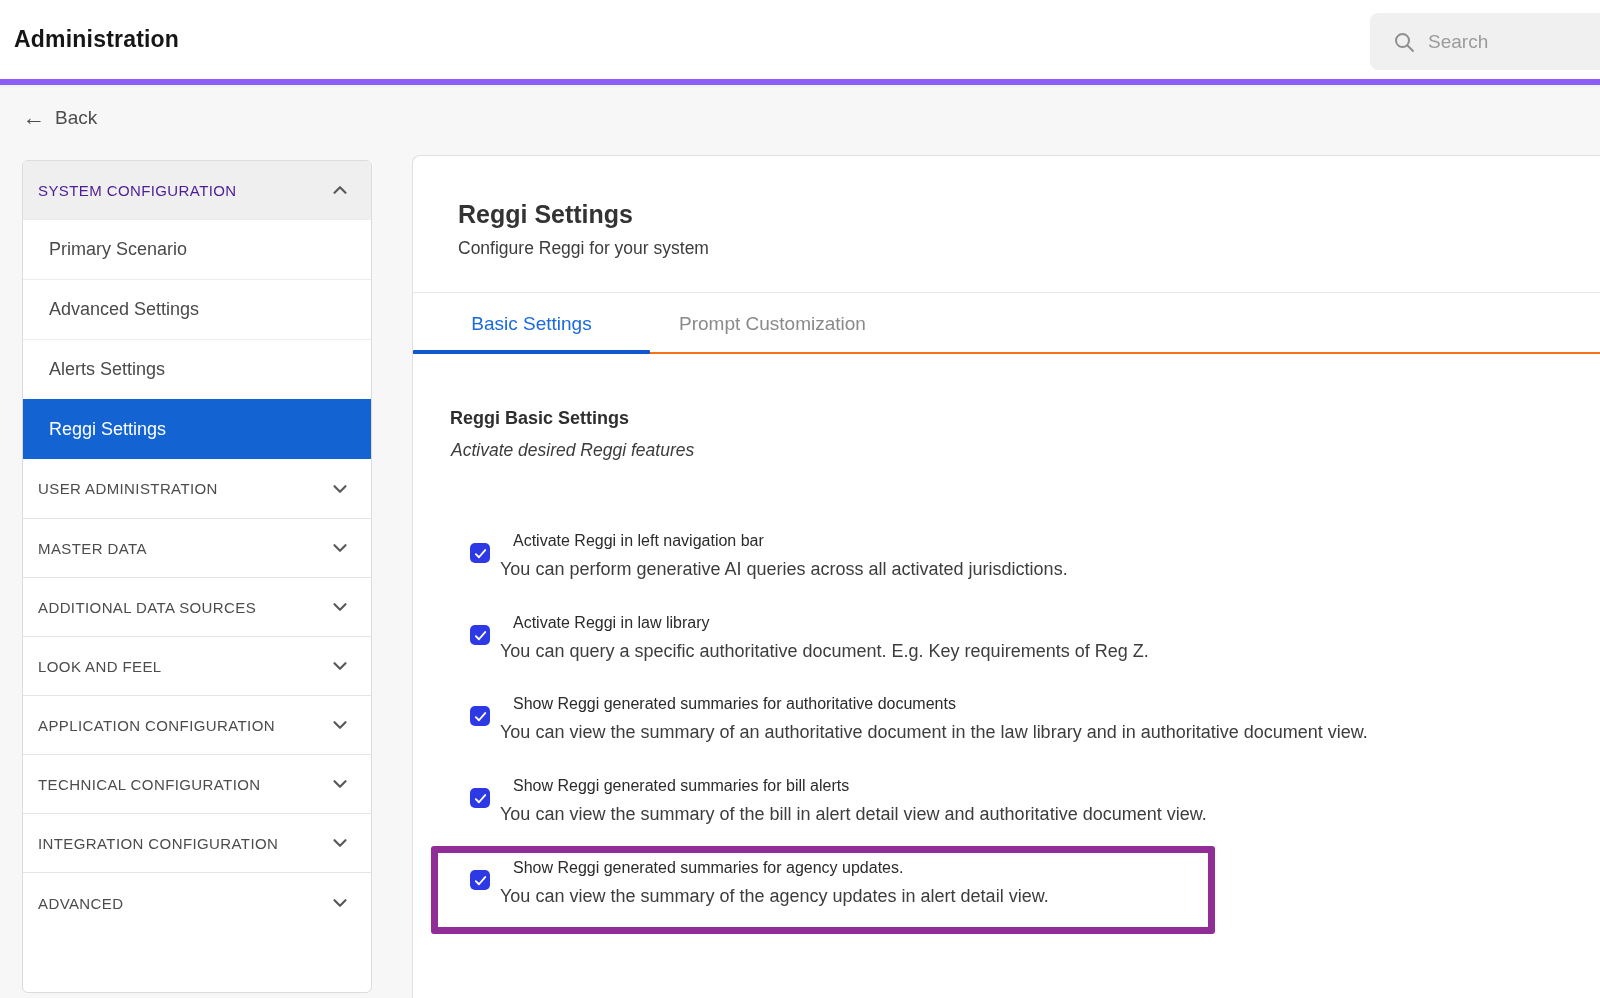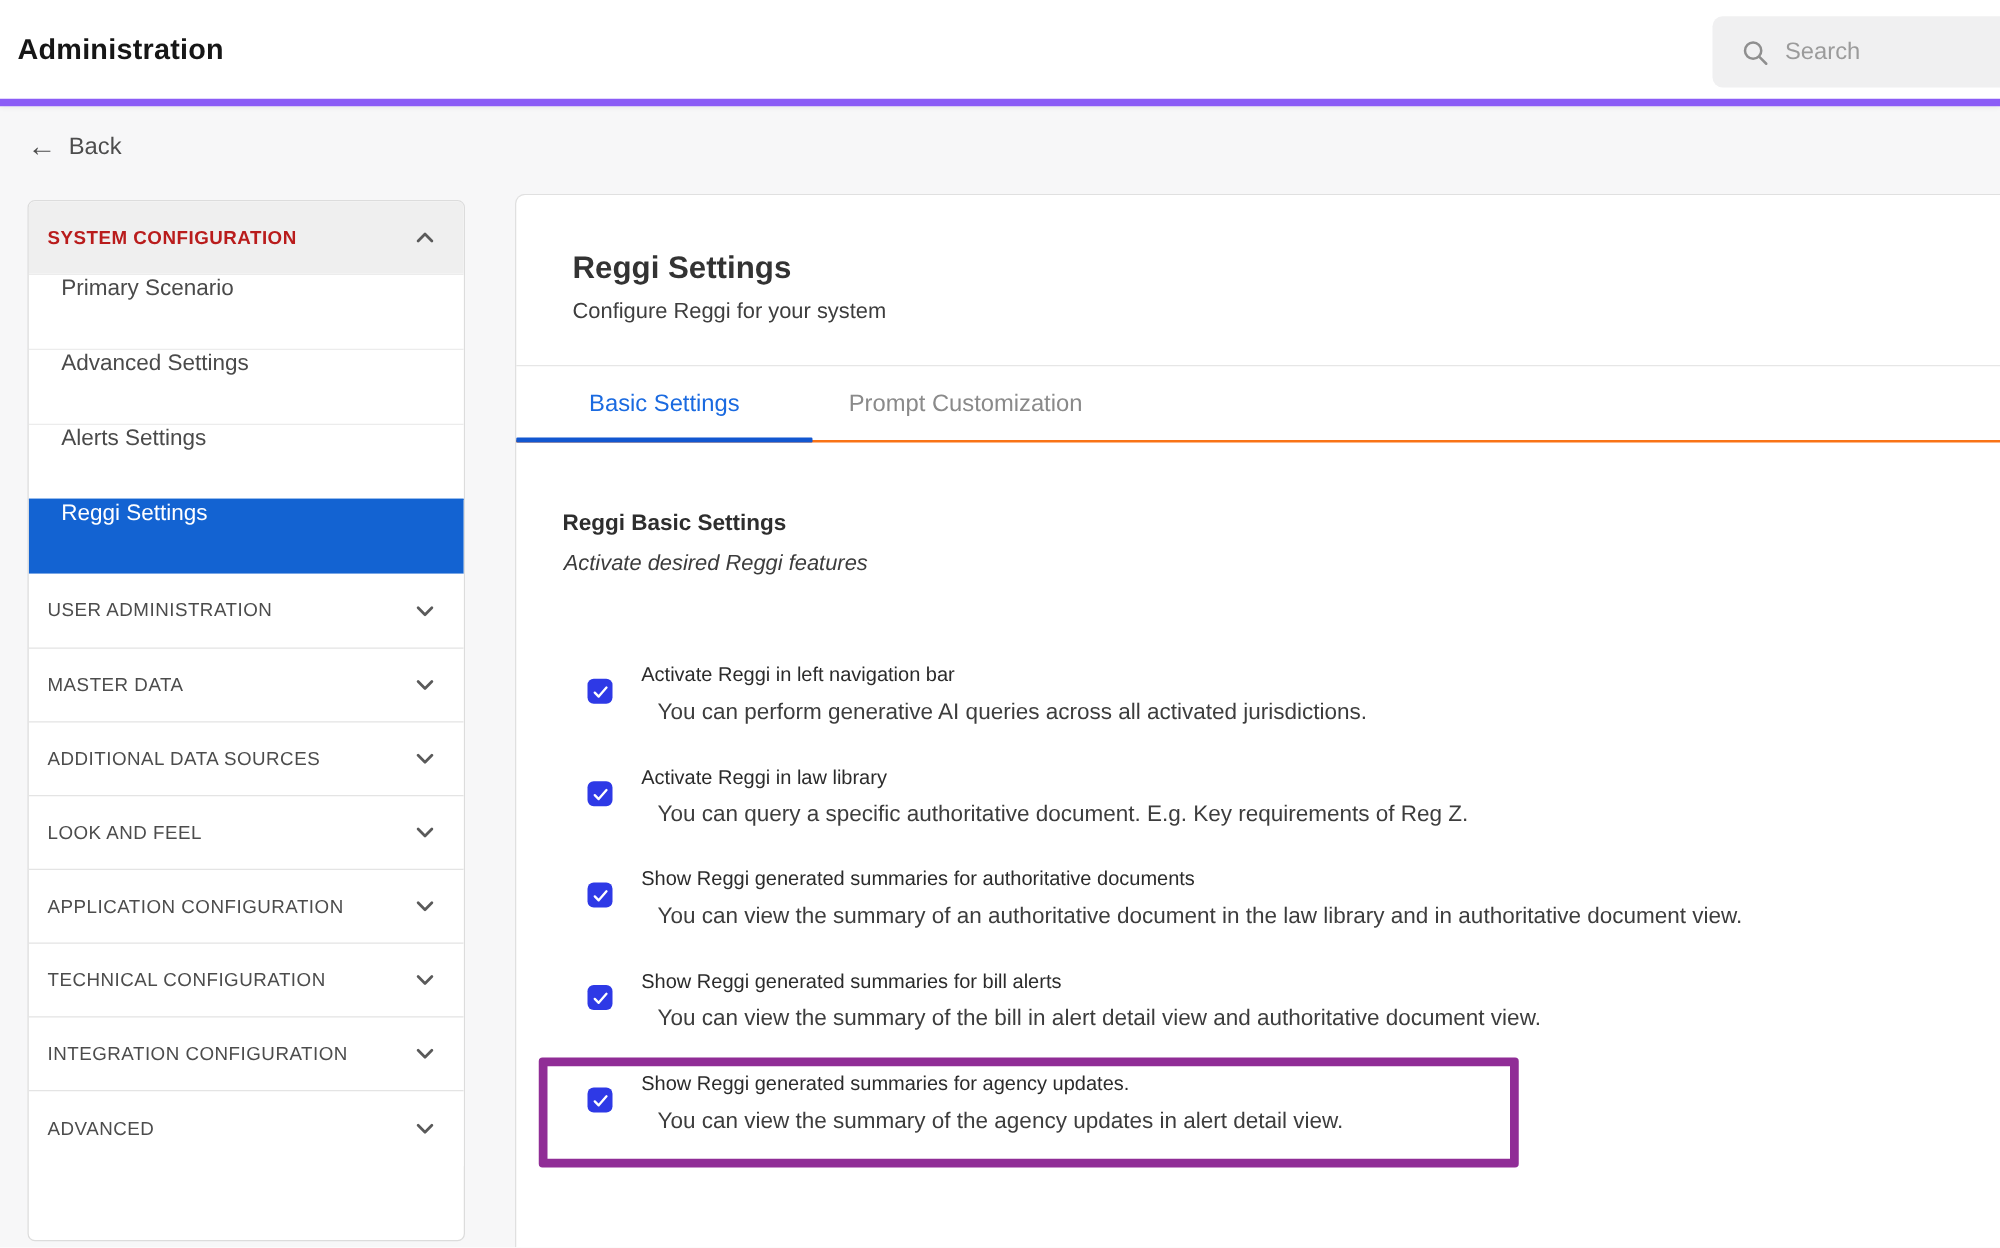--- a/index.html
+++ b/index.html
@@ -54,23 +54,23 @@
     border-top: 1px solid #e4e4e4;
   }
   .acc-header:first-child { border-top: none; }
   .acc-header.expanded {
     background: #efefef;
     font-weight: 700;
   }
   .acc-header .acc-label {
     font-size: 15px; color: #4c4c4c; letter-spacing: .4px; text-transform: uppercase;
   }
-  .acc-header.expanded .acc-label { color: #b91c1c; font-weight: 700; }
+  .acc-header.expanded .acc-label { color: #4c1d95; font-weight: 400; }
   .nav-item {
-    height: 60px; display: flex; align-items: flex-start;
+    height: 60px; display: flex; align-items: center;
     padding-left: 26px; font-size: 18px; color: #4a4a4a;
     border-top: 1px solid #ececec; background: #fff; cursor: pointer;
   }
   .nav-item.selected {
     background: #1363d2; color: #ffffff; border-top-color: #1363d2;
   }
   .collapsed-group .acc-header { height: 59px; }
   .collapsed-group .acc-header:last-child { height: 61px; }
 
   
@@ -126,21 +126,21 @@
   .checkbox {
     position: absolute; left: 57px; top: 19px; width: 20px; height: 20px;
     background: #2e39e6; border-radius: 5px; cursor: pointer;
     display: flex; align-items: center; justify-content: center;
   }
   .setting-label {
     position: absolute; left: 100px; top: 2px;
     font-size: 16px; color: #2b2b2b; line-height: 29px; white-space: nowrap;
   }
   .setting-desc {
-    position: absolute; left: 113px; top: 31px;
+    position: absolute; left: 87px; top: 31px;
     font-size: 18px; color: #3d3d3d; line-height: 29px; white-space: nowrap;
   }
 
   .highlight-box {
     position: absolute; left: 18px; top: 690px; width: 784px; height: 88px;
     border: 7px solid #902d96; border-radius: 3px;
     pointer-events: none; z-index: 3;
   }
 
   .chev { flex: 0 0 auto; }

